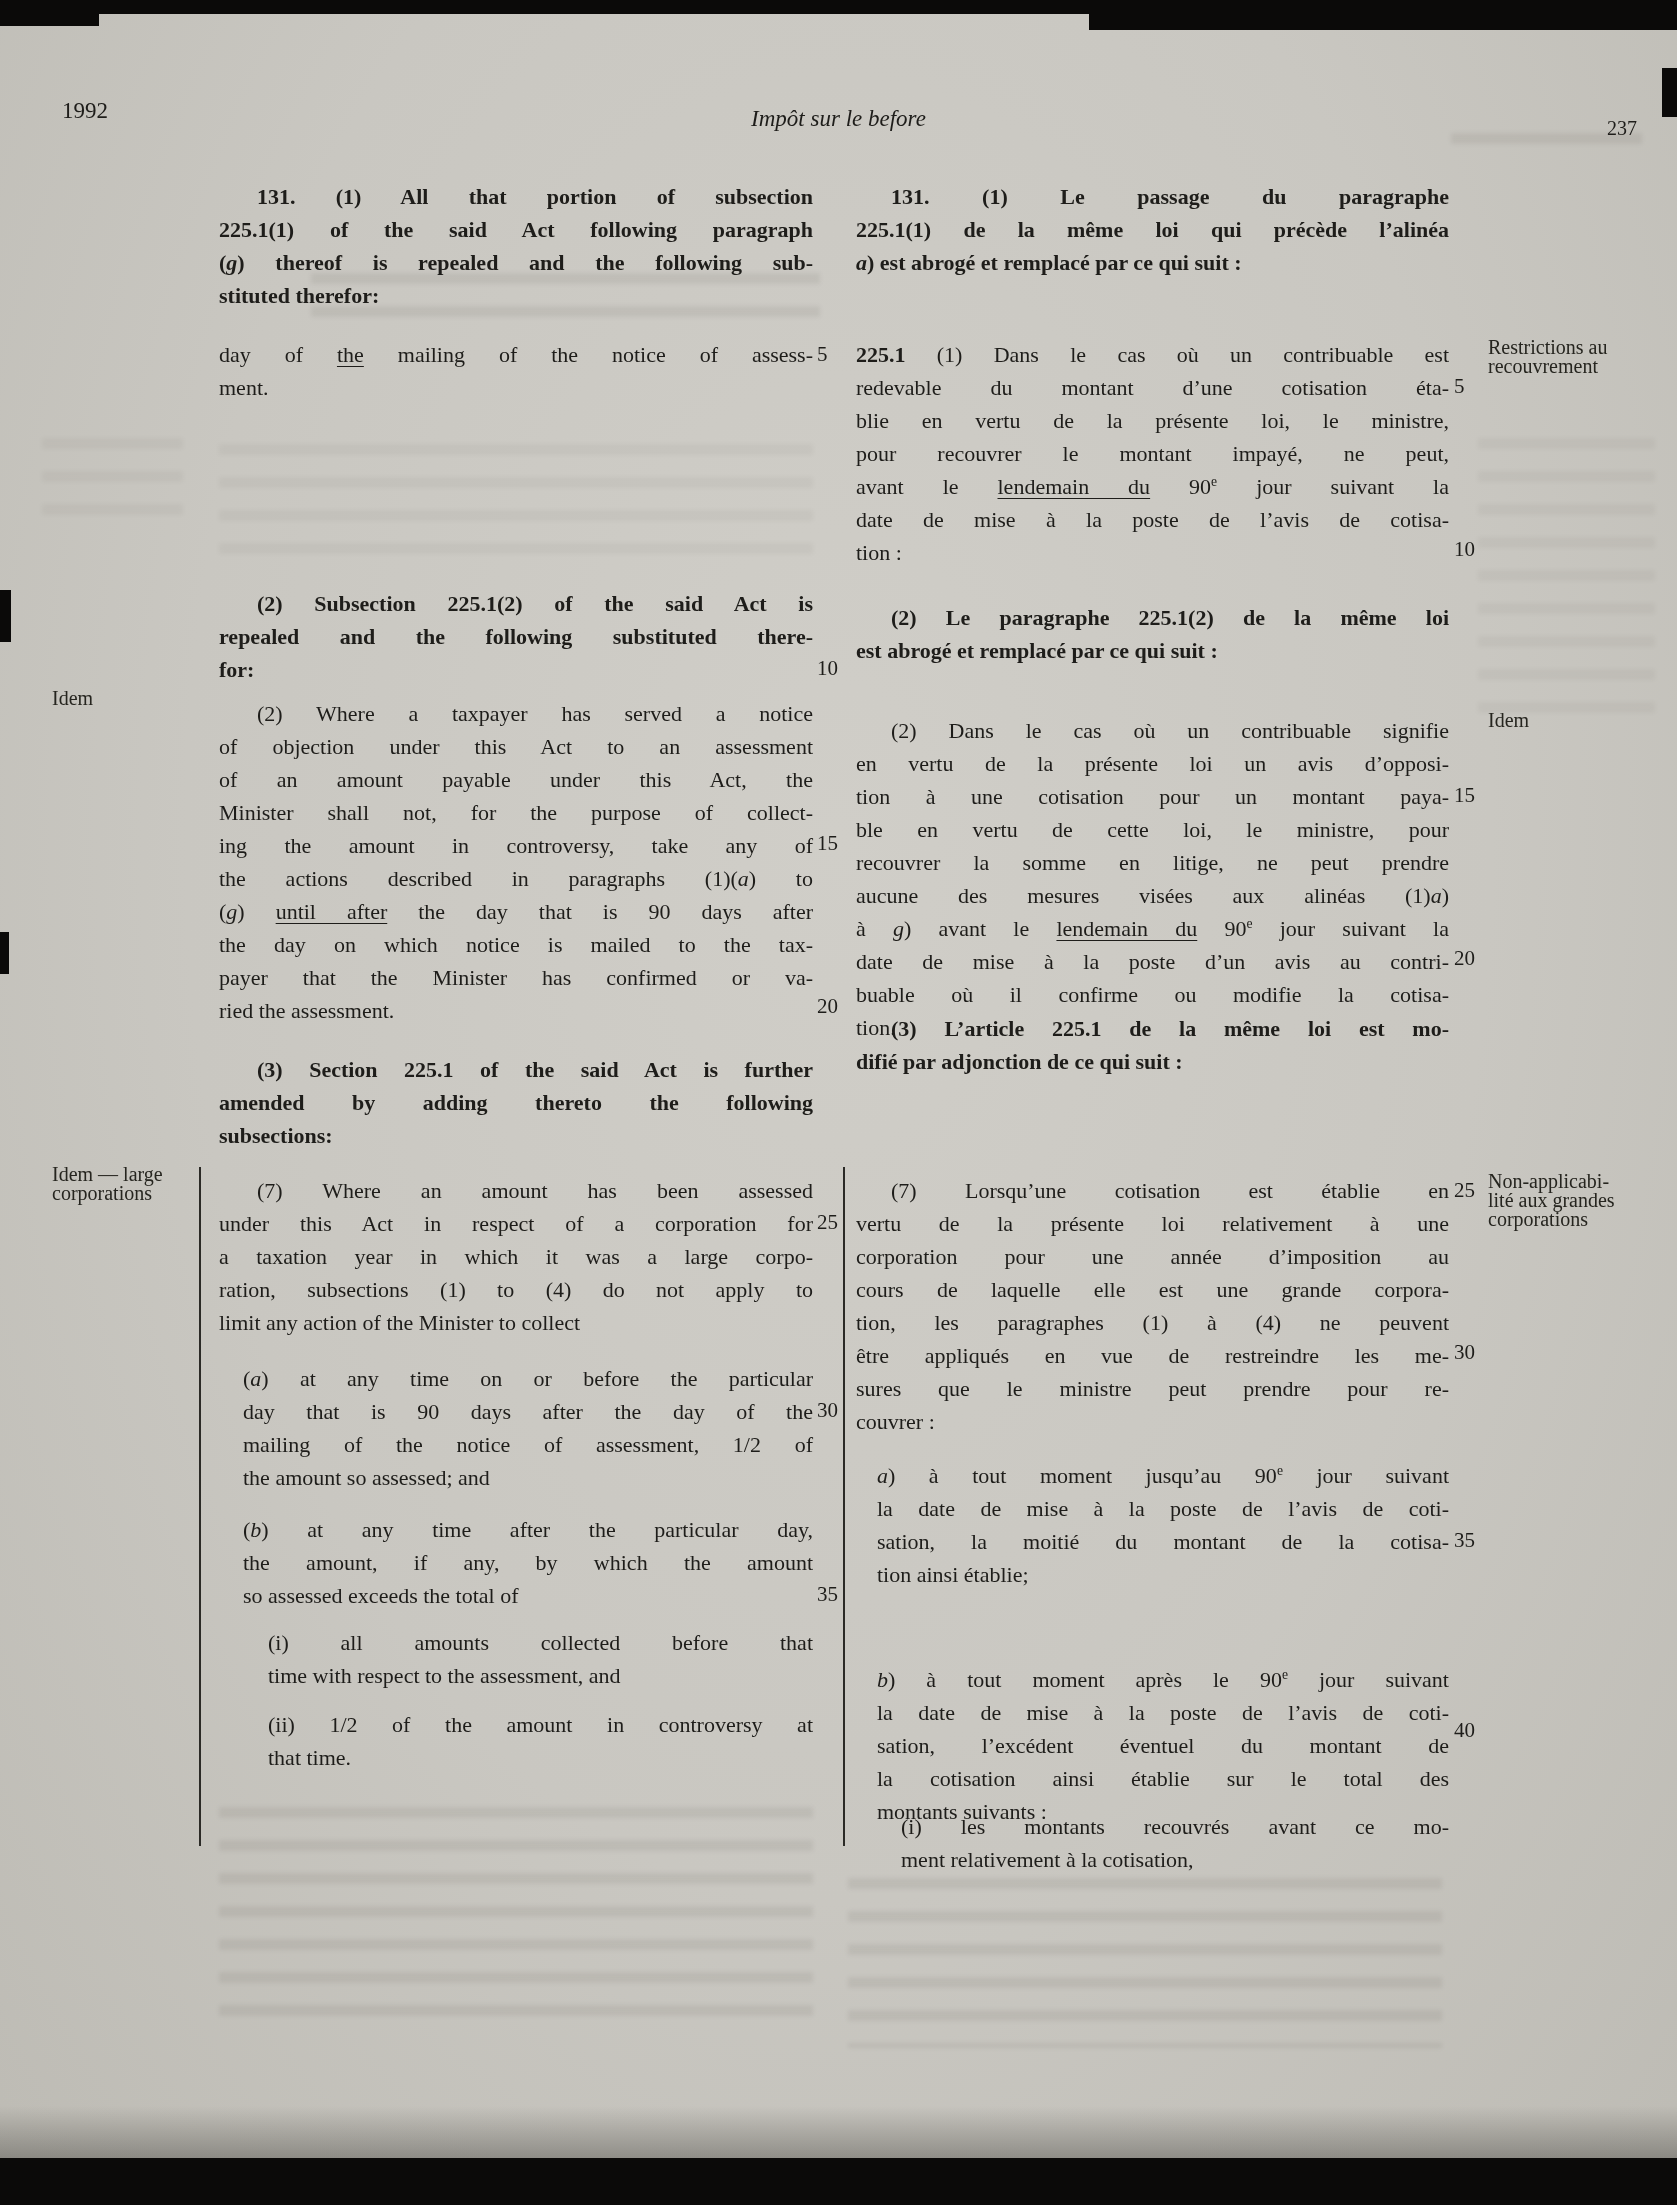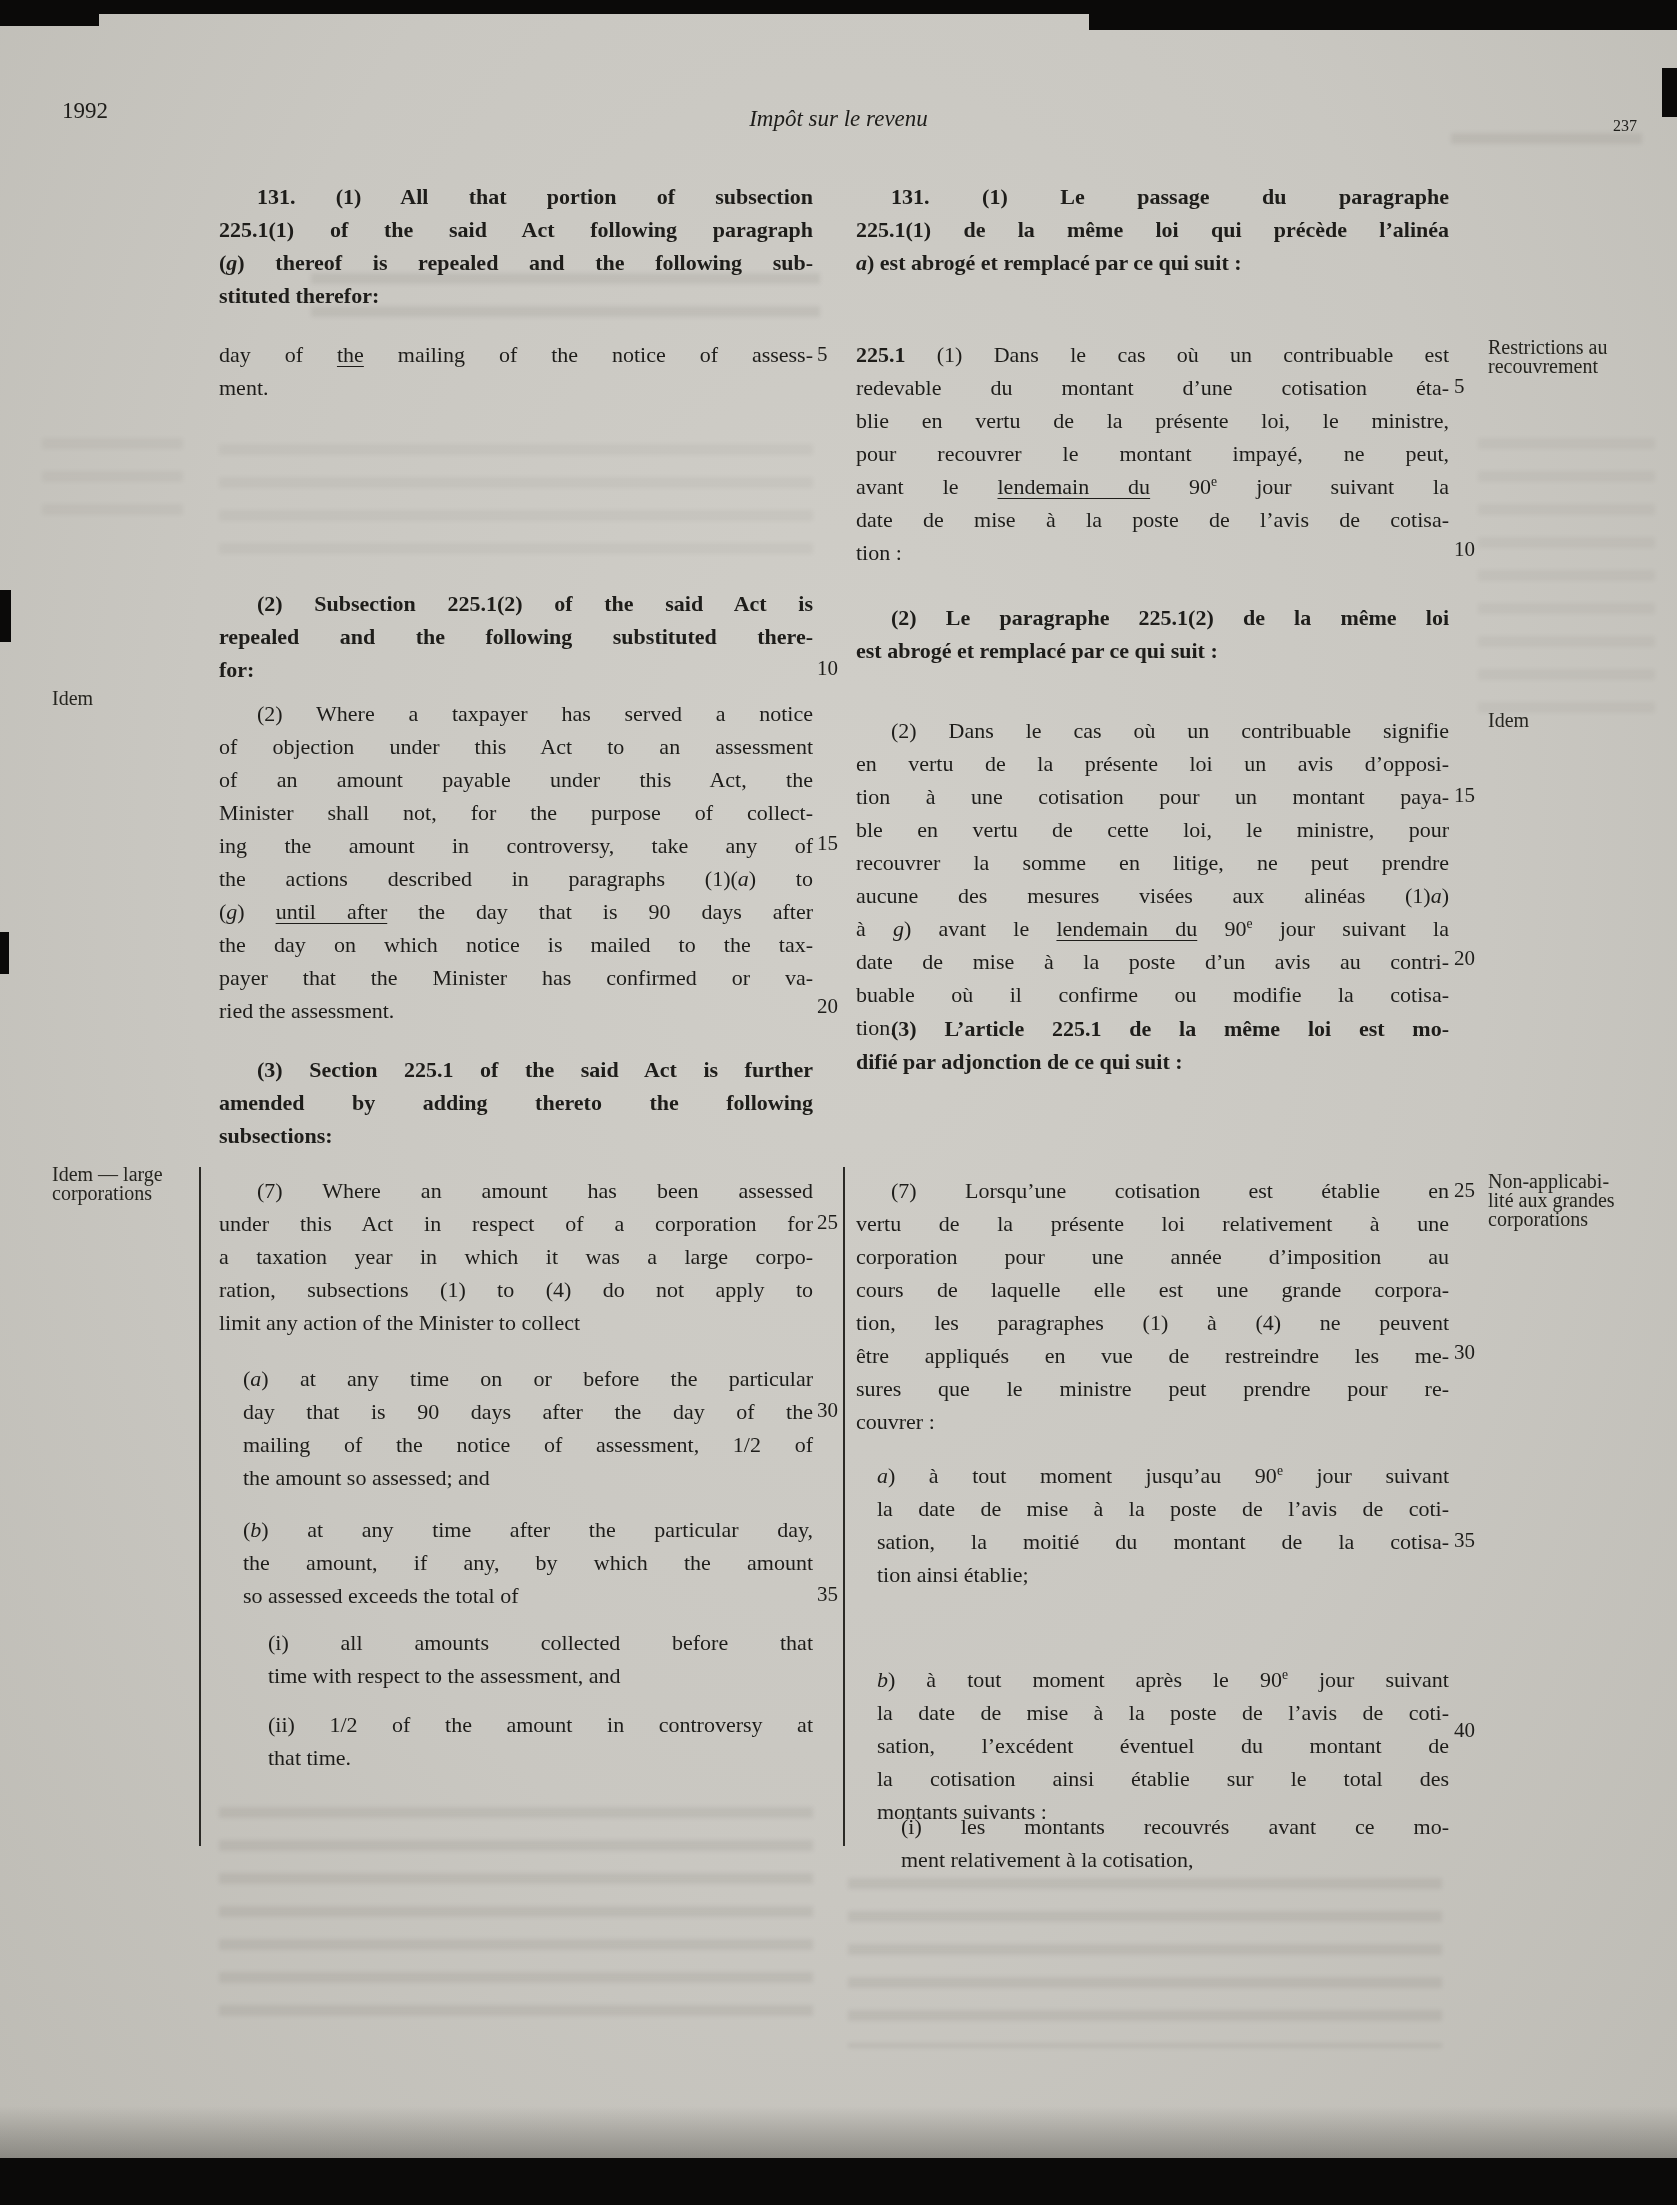--- a/index.html
+++ b/index.html
@@ -8,21 +8,21 @@
     width:1677px; height:2205px;
     margin:0 auto;
     background: radial-gradient(ellipse at 50% 38%, #d0cec8 0%, #c9c7c1 55%, #bdbbb4 100%);
     overflow:hidden;
     font-family:"Liberation Serif","DejaVu Serif",serif;
     color:#1e1d1a;
   }
   
   .hdr-year { position:absolute; left:62px; top:98px; font-size:23px; }
   .hdr-title { position:absolute; left:0; top:106px; width:100%; text-align:center; font-size:23px; font-style:italic; }
-  .hdr-page { position:absolute; right:40px; top:117px; font-size:16px; }
+  .hdr-page { position:absolute; right:40px; top:117px; font-size:20px; }
   
   .col { position:absolute; top:0; height:1921px; }
   #col-en { left:219px; width:594px; }
   #col-fr { left:856px; width:593px; }
   .block { position:absolute; left:0; right:0; font-size:22px; line-height:33px; }
   .block.bold { font-weight:bold; }
   .line { text-align:justify; text-align-last:justify; text-justify:inter-word; white-space:nowrap; }
   .line.lastline { text-align-last:left; }
   .block u { text-underline-offset:3.5px; text-decoration-thickness:1.4px; }
   .block sup { font-size:0.62em; line-height:0; }
@@ -65,21 +65,21 @@
 
   <div class="smudge" style="left:311px; top:273px; width:509px; height:49px;"></div>
   <div class="smudge" style="left:1451px; top:133px; width:191px; height:33px;"></div>
   <div class="smudge light" style="left:1478px; top:438px; width:177px; height:297px;"></div>
   <div class="smudge light" style="left:219px; top:444px; width:594px; height:120px;"></div>
   <div class="smudge" style="left:219px; top:1807px; width:594px; height:212px;"></div>
   <div class="smudge" style="left:848px; top:1878px; width:594px; height:170px;"></div>
   <div class="smudge light" style="left:42px; top:438px; width:141px; height:78px;"></div>
 
   <div class="hdr-year">1992</div>
-  <div class="hdr-title">Impôt sur le revenu</div>
+  <div class="hdr-title">Impôt sur le before</div>
   <div class="hdr-page">237</div>
 
   <div class="notecol" id="notes-left">
       <div class="note" style="top: 689px;">
         <div>Idem</div>
       </div>
       <div class="note" style="top: 1165px;">
         <div>Idem — large</div>
         <div>corporations</div>
       </div>

